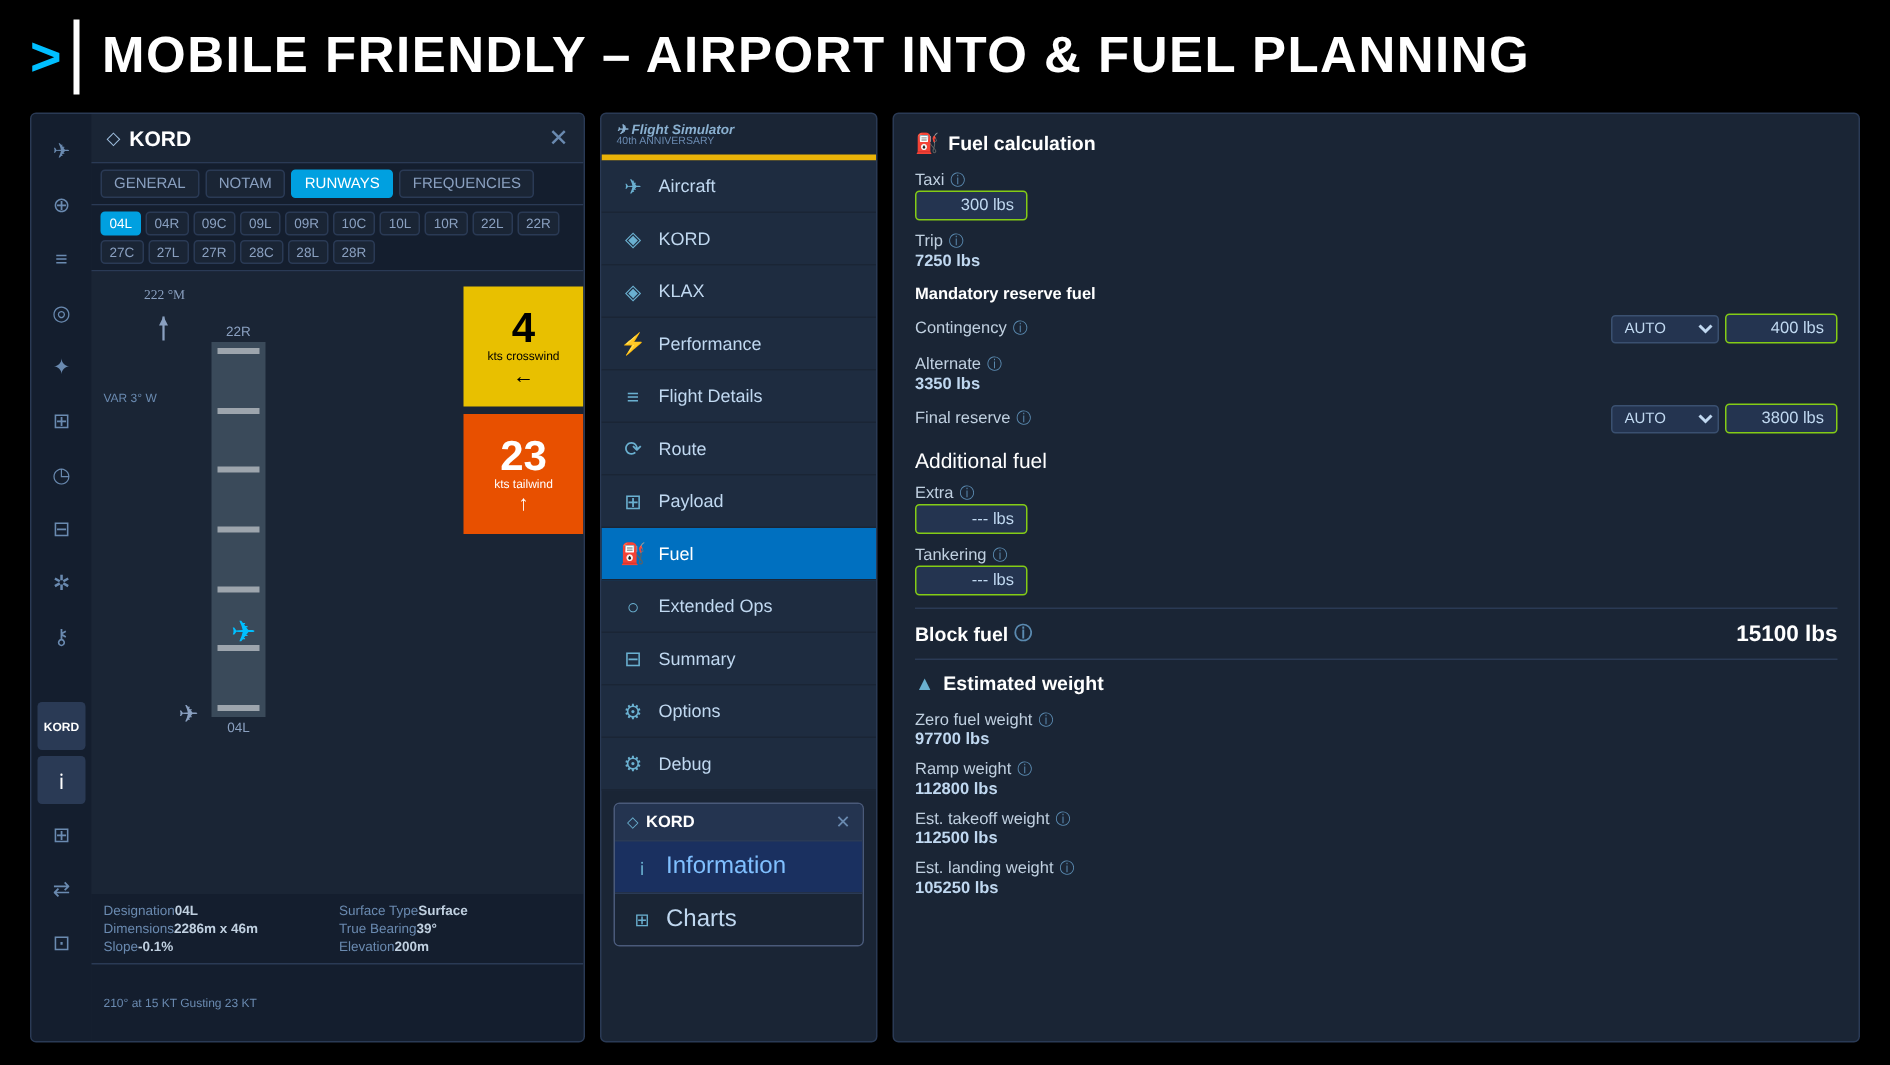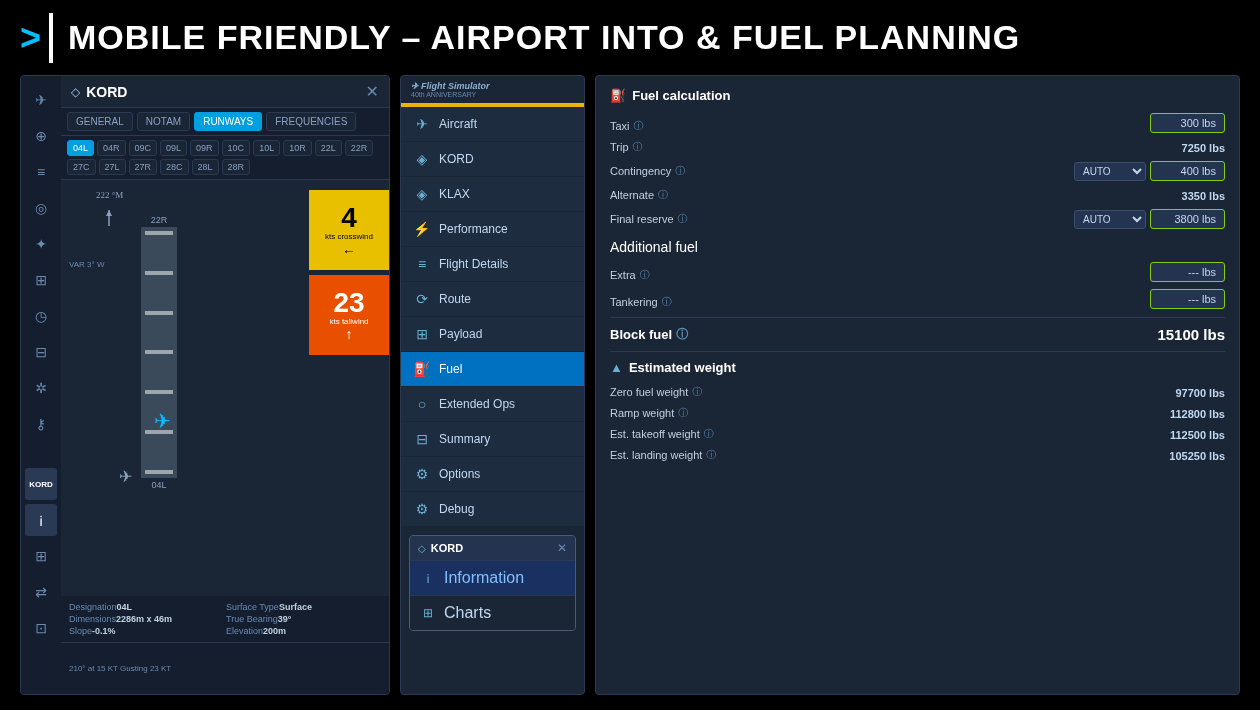--- a/index.html
+++ b/index.html
@@ -376,23 +376,24 @@
       color: #fff;
       font-weight: bold;
       margin-bottom: 10px;
     }
     .fuel-icon {
       color: #6ab0d0;
     }
 
     .fuel-row {
       display: flex;
-      align-items: flex-end;
+      align-items: flex-start;
       justify-content: space-between;
       margin-bottom: 7px;
+      flex-direction: column;
     }
     .fuel-label {
       display: flex;
       align-items: center;
       gap: 4px;
       color: #c0d0e0;
       font-size: 11px;
     }
     .fuel-info-icon {
       color: #5a8ab0;
@@ -748,20 +749,21 @@
     </div>
 
     <div class="fuel-row">
       <div class="fuel-label">
         <span>Trip</span>
         <span class="fuel-info-icon">ⓘ</span>
       </div>
       <div class="fuel-value">7250 lbs</div>
     </div>
 
+    <div class="mandatory-title">Mandatory reserve fuel</div>
 
     <div class="row-with-select">
       <div class="row-left">
         <span style="color:#c0d0e0;font-size:11px;">Contingency</span>
         <span class="fuel-info-icon">ⓘ</span>
       </div>
       <div class="row-right">
         <select class="select-box">
           <option>AUTO</option>
           <option>MANUAL</option>

